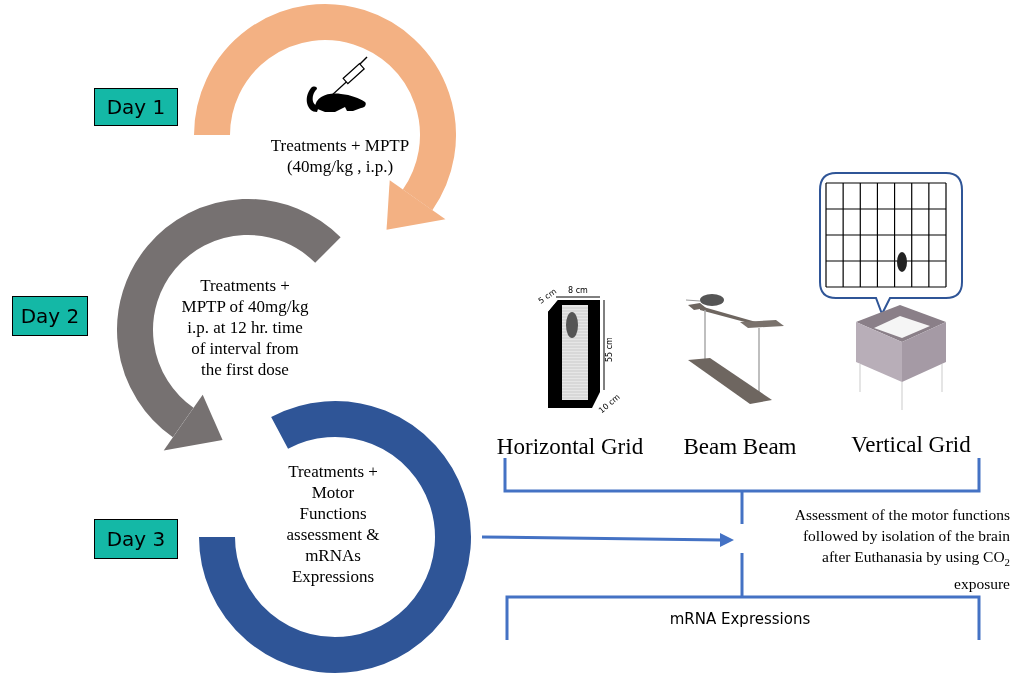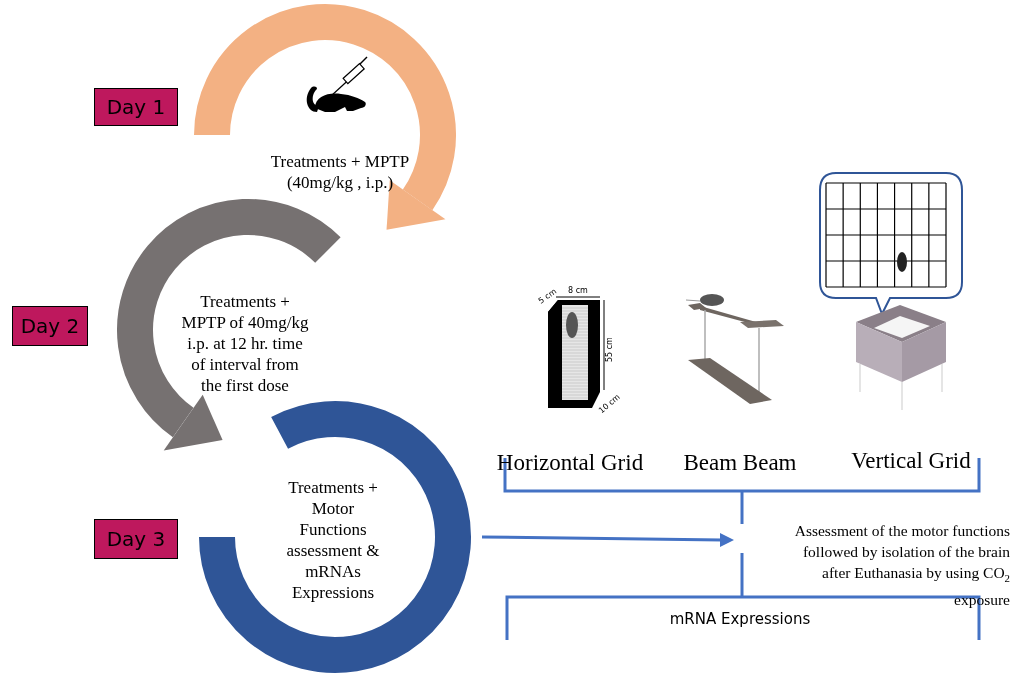--- a/index.html
+++ b/index.html
@@ -1,24 +1,24 @@
 <!DOCTYPE html>
 <html><head>
 <meta charset="utf-8">
 <style>
   html, body { margin: 0; padding: 0; background: #ffffff; }
   #stage { position: relative; width: 1016px; height: 678px; overflow: hidden; background: #fff; }
   svg#art { position: absolute; left: 0; top: 0; }
   .daybox {
-    position: absolute; border: 1.5px solid #000; background: #be185d;
+    position: absolute; border: 1.5px solid #000; background: #14b8a6;
     font-family: "DejaVu Sans", sans-serif; font-size: 20px; color: #000;
     display: flex; align-items: center; justify-content: center;
     box-sizing: border-box;
   }
-  .serif { font-family: "Liberation Serif", serif; color: #000; position: absolute; text-align: center; margin-top: 16px; }
+  .serif { font-family: "Liberation Serif", serif; color: #000; position: absolute; text-align: center; }
   .ctext { font-size: 17px; line-height: 21px; }
   .label { font-size: 23px; }
   .assess { font-size: 15.5px; line-height: 21px; text-align: right; }
   .mrna { position: absolute; font-family: "DejaVu Sans", sans-serif; font-size: 15px; color: #000; text-align: center; }
   sub { font-size: 70%; }
 </style>
 </head>
 <body>
 
 <div id="stage">
@@ -140,21 +140,21 @@
     </g>
     <g stroke="#4472C4" stroke-width="3" fill="none">
       <line x1="742" y1="553" x2="742" y2="597"></line>
       <polyline points="507,640 507,597 979,597 979,640"></polyline>
     </g>
   </svg>
 
   <div class="daybox" style="left:94px;top:88px;width:84px;height:38px;">
       <span>Day 1</span>
     </div>
-  <div class="daybox" style="left:12px;top:306px;width:76px;height:40px;">
+  <div class="daybox" style="left:12px;top:296px;width:76px;height:40px;">
       <span>Day 2</span>
     </div>
   <div class="daybox" style="left:94px;top:519px;width:84px;height:40px;">
       <span>Day 3</span>
     </div>
 
   <div class="serif ctext" style="left:240px;top:135px;width:200px;">
     <div>Treatments  + MPTP</div>
     <div>(40mg/kg  , i.p.)</div>
   </div>

